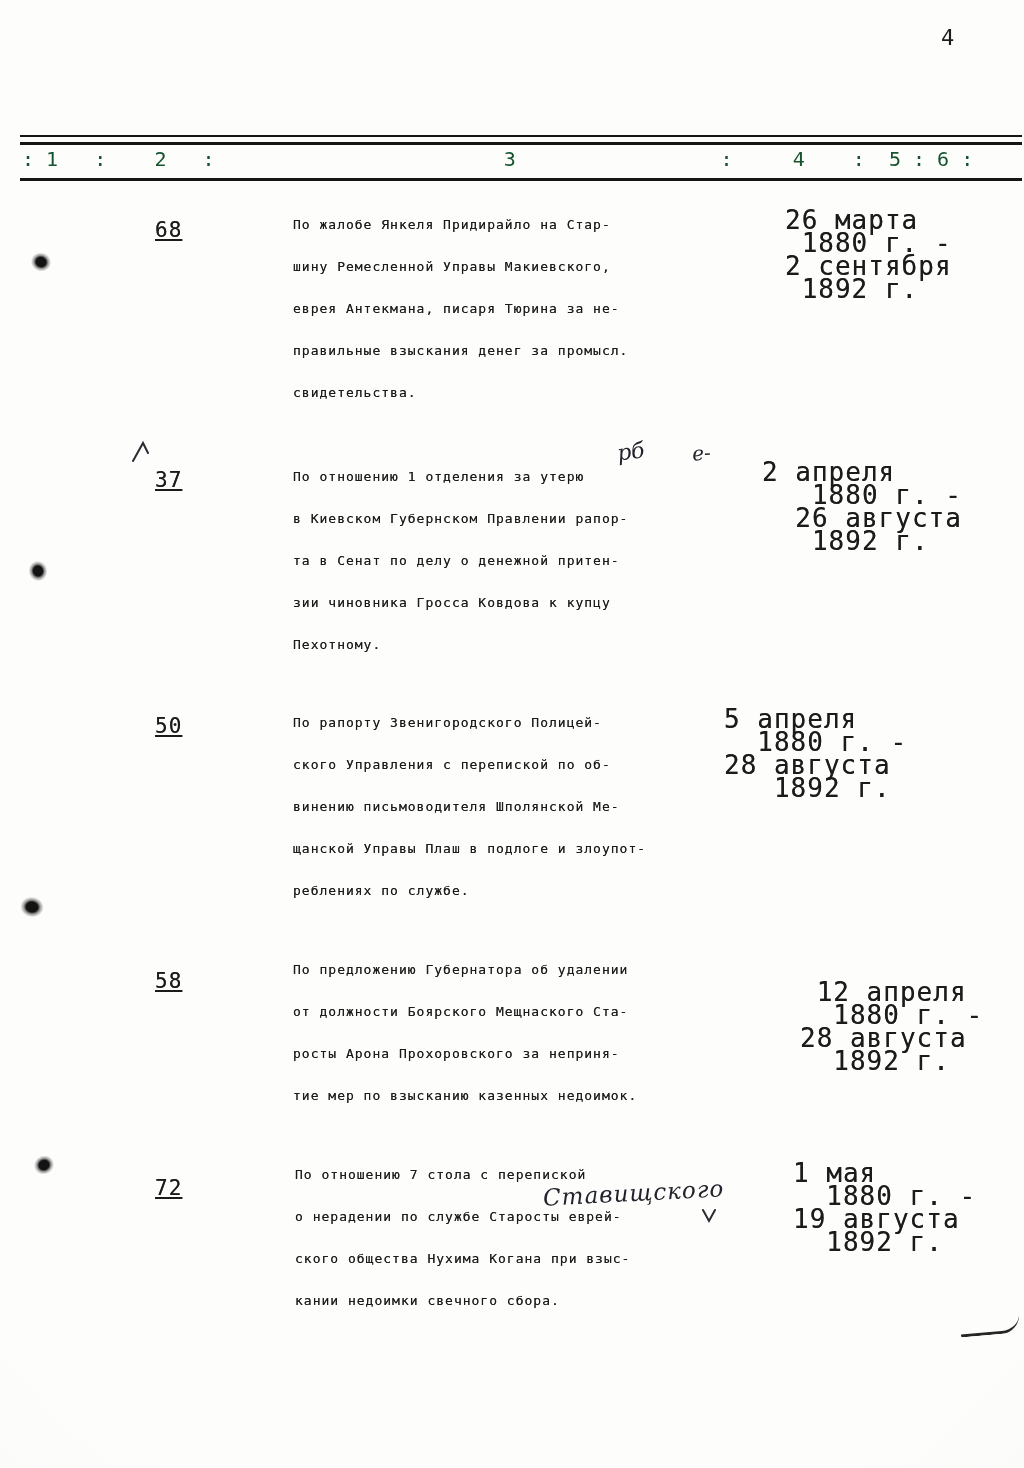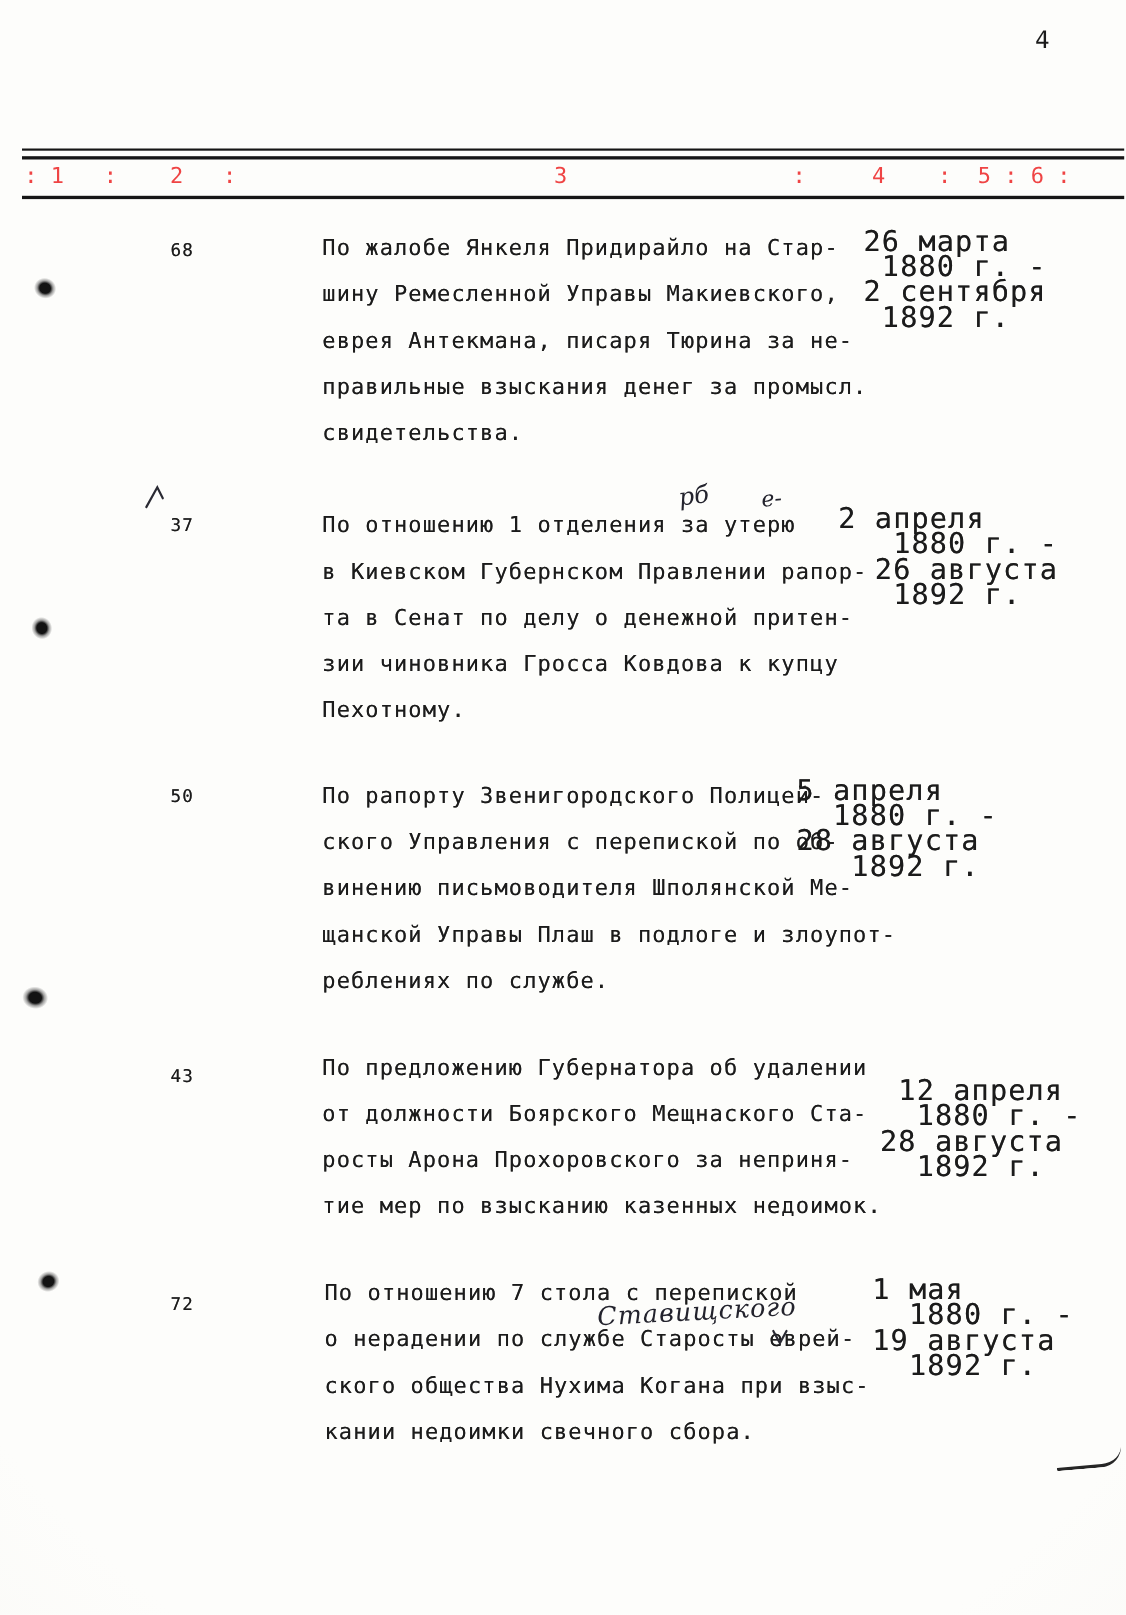--- a/index.html
+++ b/index.html
@@ -18,30 +18,31 @@
     position:absolute;top:135px;left:20px;width:1002px;height:5px;
     border-top:2px solid #161616;border-bottom:3px solid #161616;
   }
   .rule-single{
     position:absolute;top:178px;left:20px;width:1002px;height:3px;
     background:#161616;
   }
   .header-ruler{
     position:absolute;top:146px;left:22px;
     font-size:20px;line-height:26px;white-space:pre;
-    letter-spacing:0;color:#ef4444;
+    letter-spacing:0;color:#14532d;
   }
   .entry{position:absolute;left:0;right:0;height:0;}
   .num{
-    position:absolute;left:155px;font-size:16px;letter-spacing:1px;
+    position:absolute;left:155px;font-size:21px;letter-spacing:1px;
     text-shadow:0 0 .6px rgba(25,25,25,.7);
+    text-decoration:underline;
   }
   .text{
     position:absolute;left:293px;width:540px;
-    font-size:20px;line-height:42px;letter-spacing:1px;
+    font-size:13px;line-height:42px;letter-spacing:1px;
     white-space:pre-line;text-shadow:0 0 .6px rgba(25,25,25,.7);
   }
   .dates{
     position:absolute;
     font-size:26px;line-height:23px;letter-spacing:1px;
     white-space:pre;text-shadow:0 0 .6px rgba(25,25,25,.7);
   }
   .e68{top:204px;} .e68 .num{top:14px;} .e68 .dates{left:785px;top:5px;}
   .e69{top:456px;} .e69 .num{top:12px;} .e69 .dates{left:762px;top:5px;}
   .e70{top:702px;} .e70 .num{top:12px;} .e70 .dates{left:724px;top:6px;}
@@ -123,21 +124,21 @@
 винению письмоводителя Шполянской Ме-
 щанской Управы Плаш в подлоге и злоупот-
 реблениях по службе.</div>
     <div class="dates">5 апреля
   1880 г. -
 28 августа
    1892 г.</div>
   </section>
 
   <section class="entry e71">
-    <div class="num">43</div>
+    <div class="num">58</div>
     <div class="text">По предложению Губернатора об удалении
 от должности Боярского Мещнаского Ста-
 росты Арона Прохоровского за неприня-
 тие мер по взысканию казенных недоимок.</div>
     <div class="dates"> 12 апреля
   1880 г. -
 28 августа
   1892 г.</div>
   </section>
 

